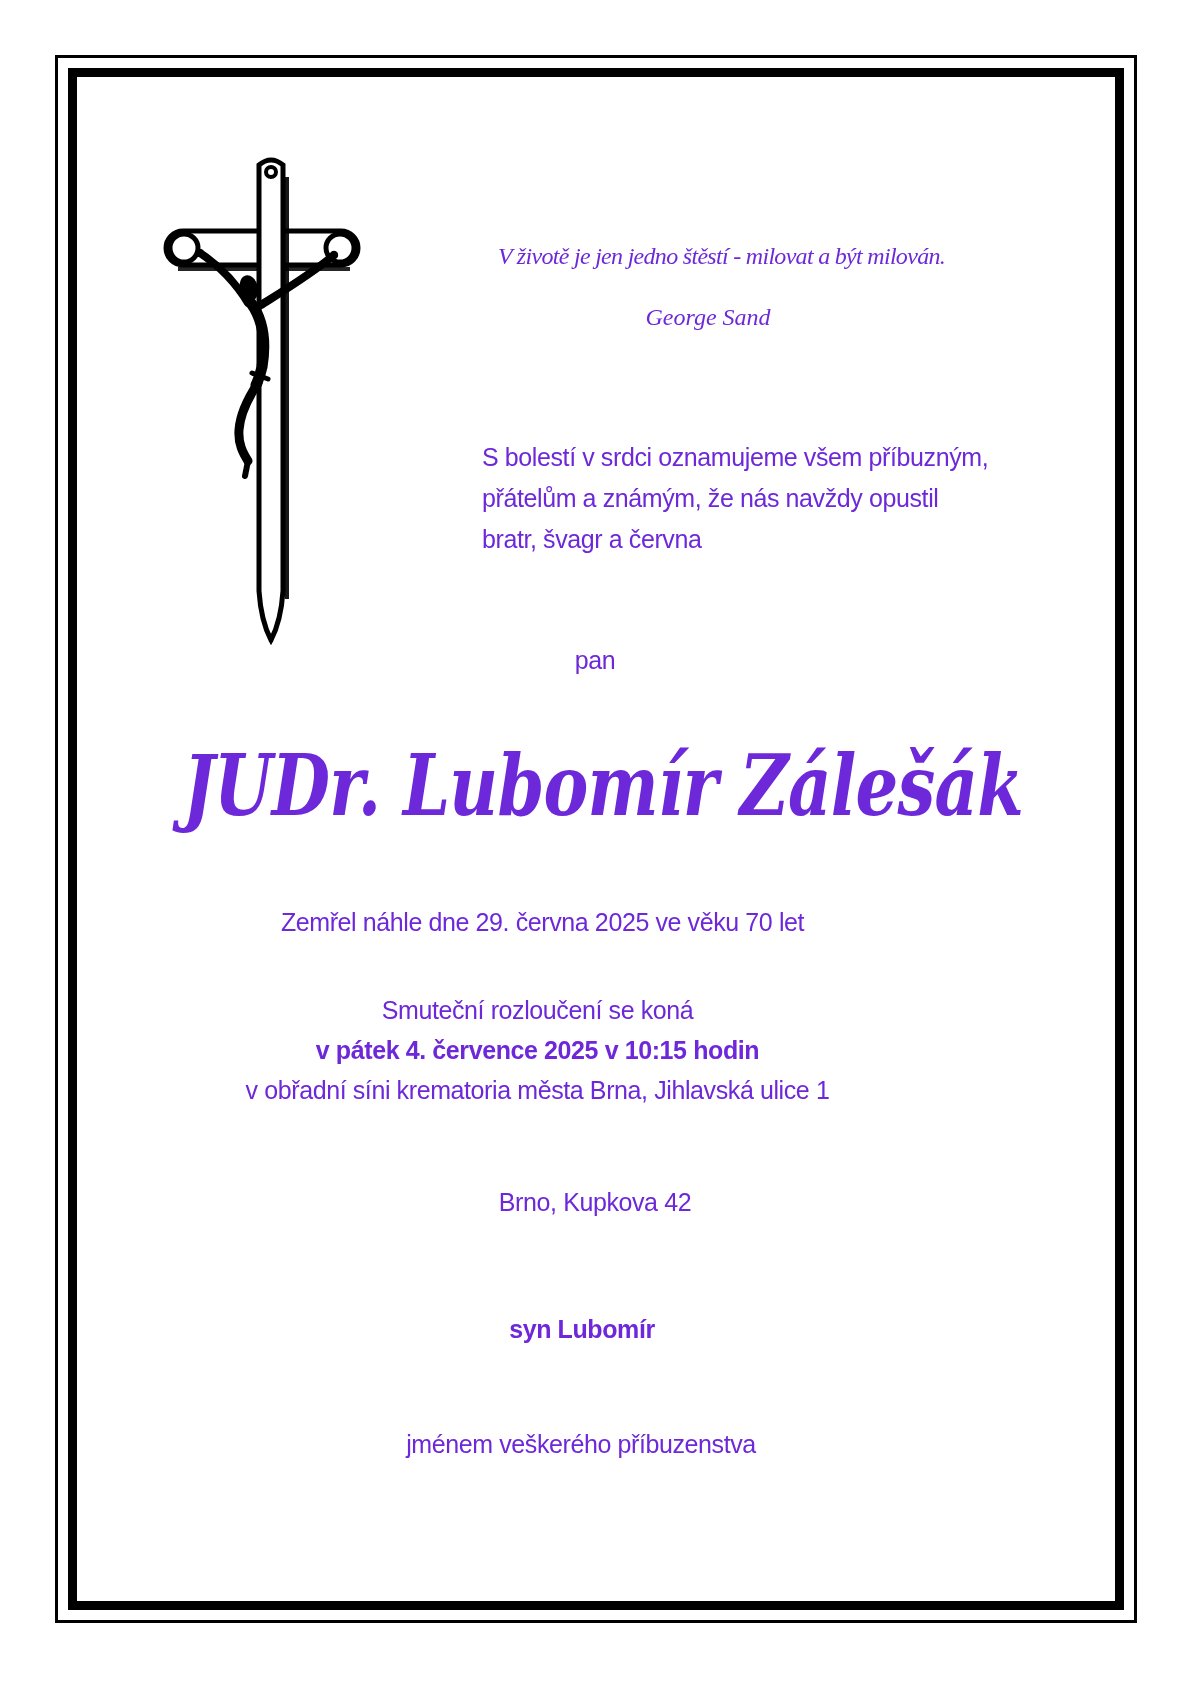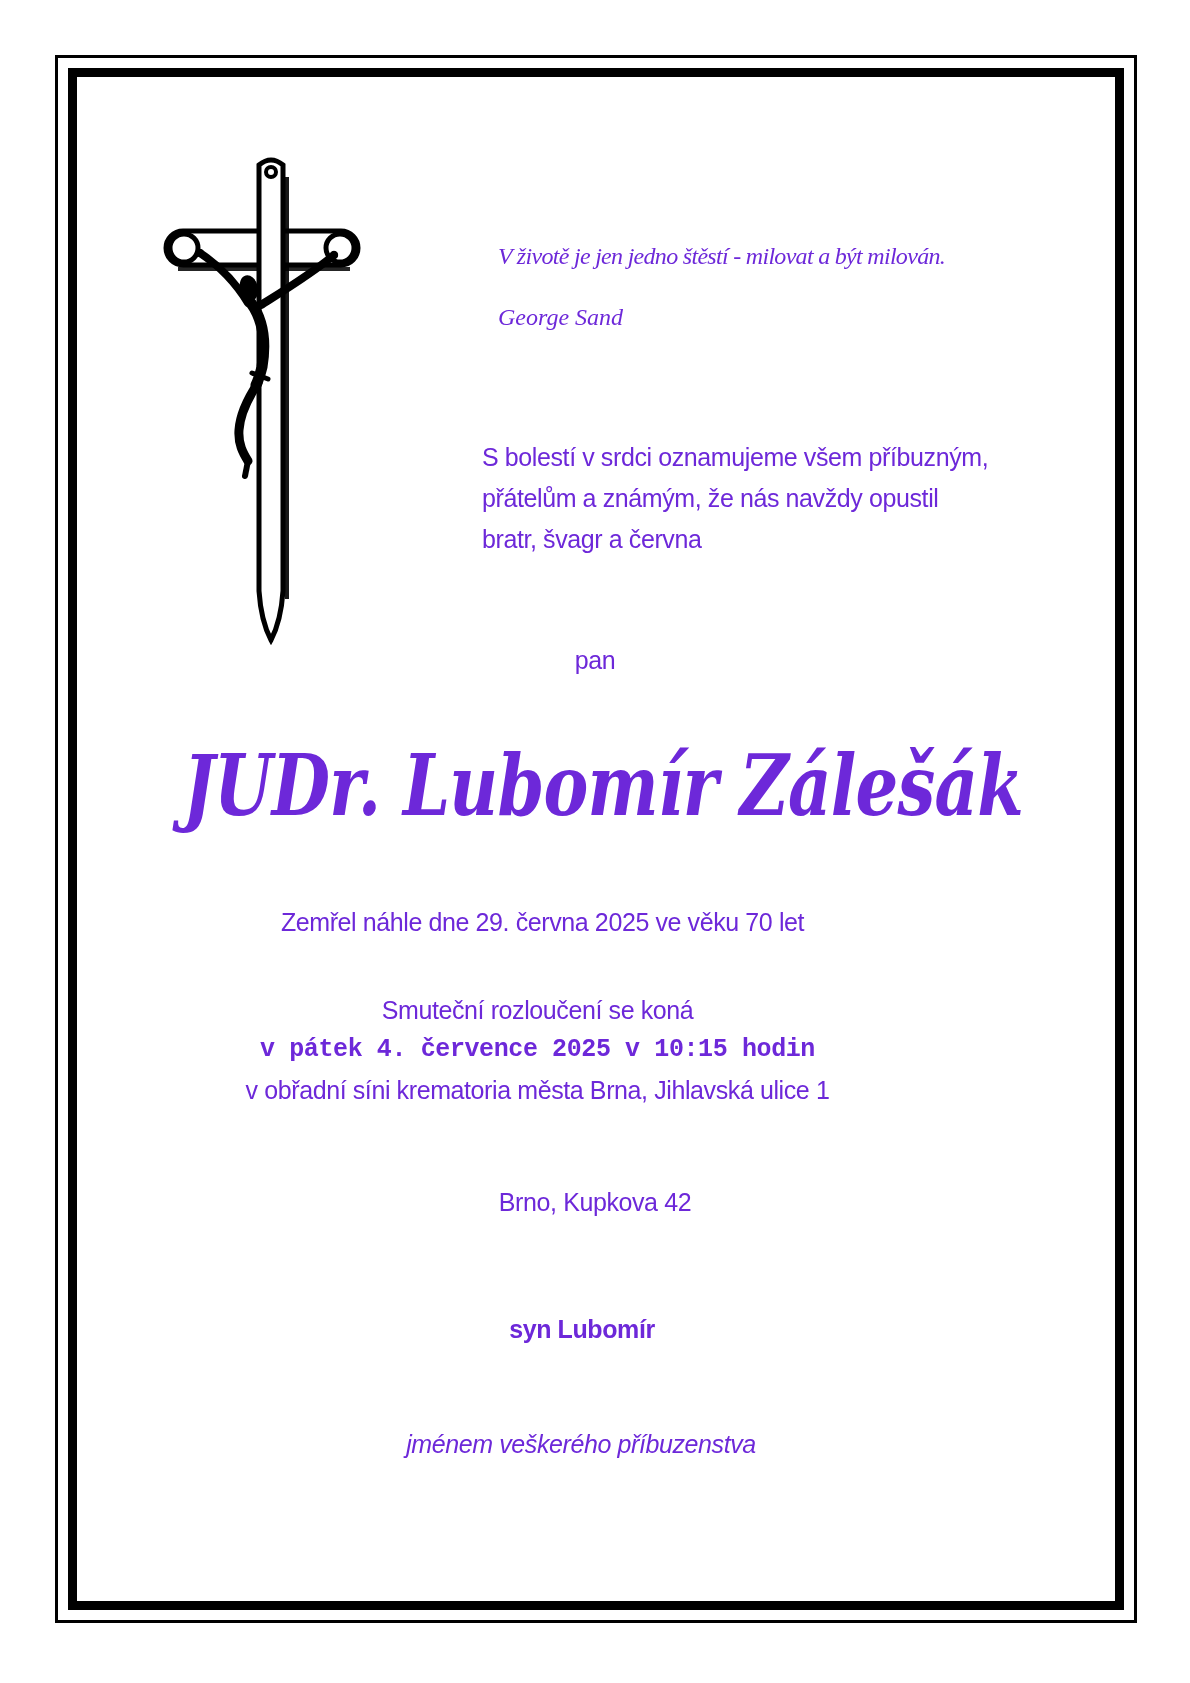--- a/index.html
+++ b/index.html
@@ -9,37 +9,37 @@
   }
   
   .frame-outer{position:absolute;left:55px;top:55px;right:53px;bottom:60px;border:3px solid #000;}
   .frame-inner{position:absolute;left:68px;top:68px;right:66px;bottom:73px;border:9px solid #000;}
 
   .crucifix{position:absolute;left:148px;top:153px;width:230px;height:495px;}
 
   .quote-block{position:absolute;left:498px;top:243px;width:434px;
     font-family:"Liberation Serif","DejaVu Serif",serif;font-style:italic;font-size:24px;}
   .quote-text{white-space:nowrap;letter-spacing:-0.7px;}
-  .quote-attr{margin-top:34px;text-align:left;padding-right:14px;font-size:24px;}
+  .quote-attr{margin-top:34px;text-align:center;padding-right:14px;font-size:24px;}
 
   .announcement{position:absolute;left:482px;top:437px;width:520px;
     font-size:25px;line-height:41px;letter-spacing:-0.4px;white-space:nowrap;}
 
   .cline{position:absolute;left:80px;width:1030px;text-align:center;
     font-size:25px;letter-spacing:-0.4px;}
   .pan{top:646px;}
   .name{top:736px;font-family:"DejaVu Serif","Liberation Serif",serif;
     font-weight:bold;font-style:italic;font-size:84px;line-height:100px;
     transform:scaleX(0.8);transform-origin:50% 50%;white-space:nowrap;letter-spacing:-1px;}
   .death{top:908px;padding-right:105px;width:925px;}
   .ceremony{top:990px;padding-right:115px;width:915px;line-height:40px;}
-  .ceremony .dt{font-weight:bold;font-family:Liberation Mono, monospace;}
+  .ceremony .dt{font-weight:bold;}
   .address{top:1188px;}
   .mourners{top:1308px;padding-right:26px;width:1004px;font-weight:bold;line-height:42px;}
-  .closing{top:1430px;padding-right:28px;width:1002px;font-style:italic;}
+  .closing{top:1430px;padding-right:28px;width:1002px;}
 </style>
 </head>
 <body>
 
 <div class="page">
 
   <div class="frame-outer"></div>
   <div class="frame-inner"></div>
 
   <svg class="crucifix" viewBox="0 0 230 495" xmlns="http://www.w3.org/2000/svg">

